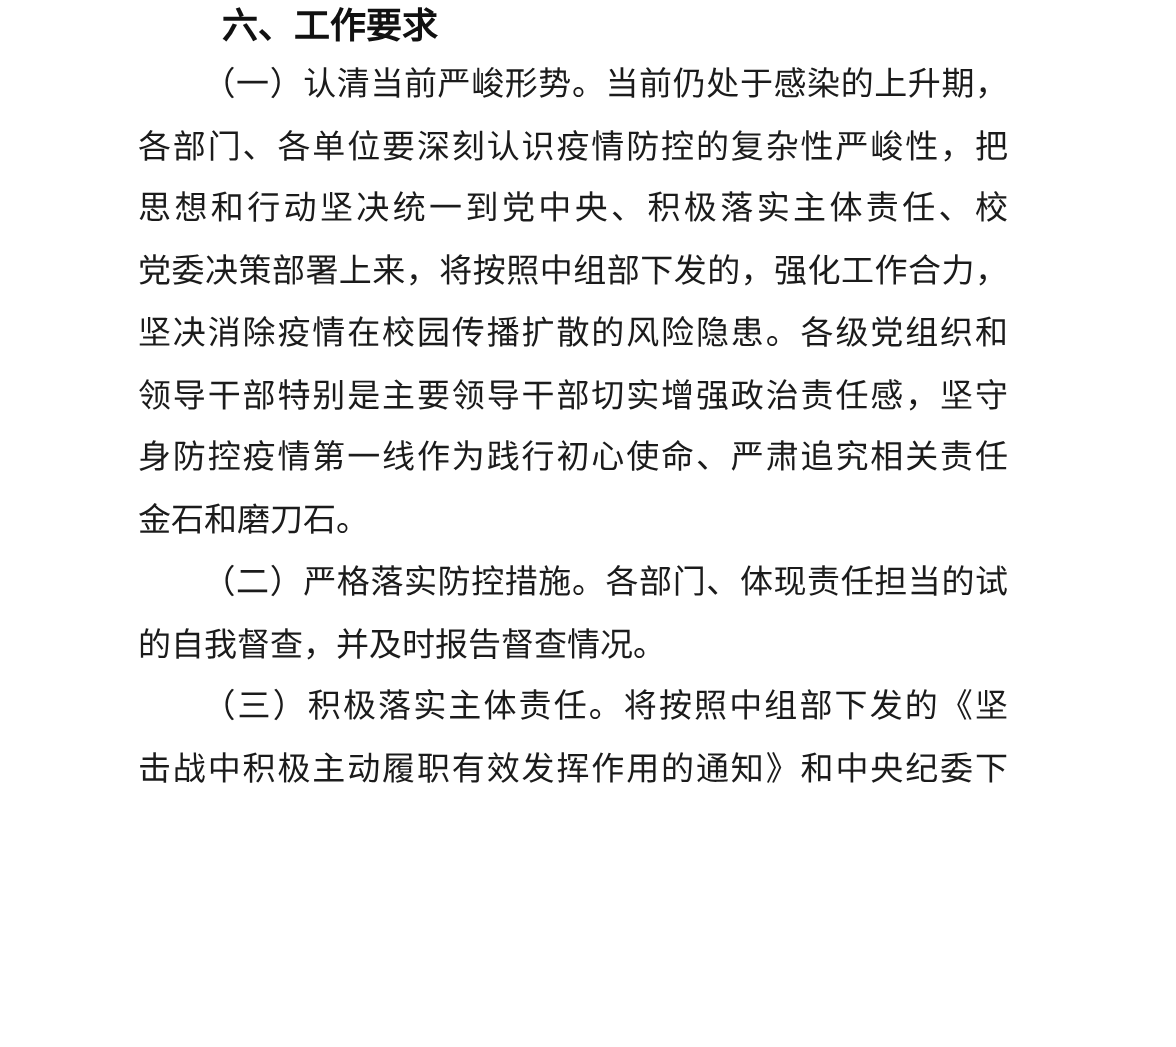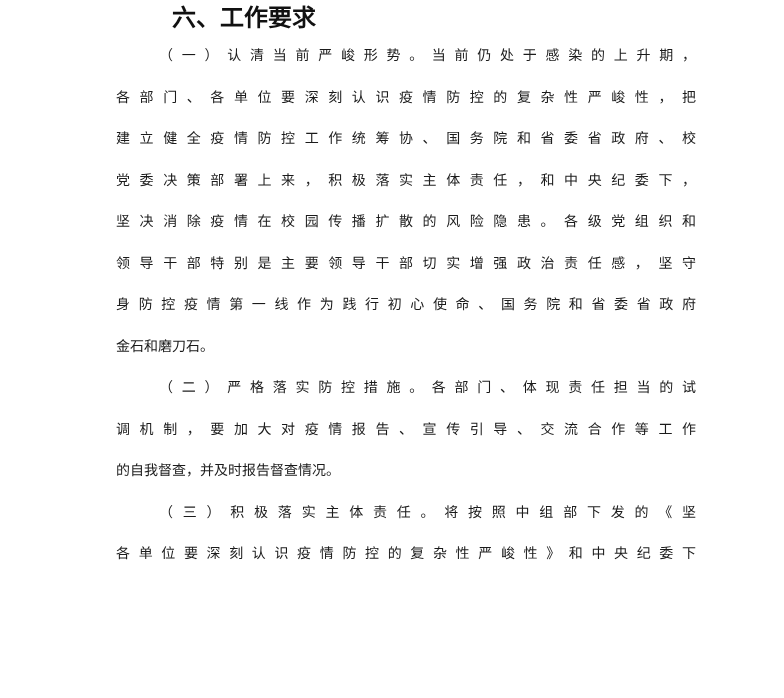--- a/index.html
+++ b/index.html
@@ -8,41 +8,41 @@
     background: #ffffff;
   }
   .page {
     position: relative;
     width: 784px;
     height: 698px;
     background: #ffffff;
     color: #1b1b1b;
     overflow: hidden;
     box-sizing: border-box;
-    padding: 0 112px 0 116px; 
+    padding: 0 112px 0 92px; 
   }
   .heading {
     margin: 0;
     height: 35px;
     line-height: 35px;
     font-family: "Liberation Sans", "DejaVu Sans", sans-serif;
     font-weight: bold;
     font-size: 24px;
     text-indent: 56px; 
     color: #111111;
     white-space: nowrap;
   }
   .body-text {
     width: 580px;
   }
   .line {
     height: 41.5px;
     line-height: 41.5px;
     font-family: "Liberation Serif", "DejaVu Serif", serif;
-    font-size: 14px;
+    font-size: 22px;
     color: #1b1b1b;
     text-align: justify;
     text-align-last: justify;
     white-space: nowrap;
     overflow: hidden;
   }
   .line.first {
     text-indent: 43px; 
   }
   .line.para-end {
@@ -51,25 +51,24 @@
   }
 </style>
 </head>
 <body>
 
 <main class="page">
   <h1 class="heading">六、工作要求</h1>
   <section class="body-text" id="body-text">
       <div class="line first">（一）认清当前严峻形势。当前仍处于感染的上升期，</div>
       <div class="line">各部门、各单位要深刻认识疫情防控的复杂性严峻性，把</div>
-      <div class="line">建立健全疫情防控工作统筹协、国务院和省委省政府、校</div>
-      <div class="line">党委决策部署上来，积极落实主体责任，和中央纪委下，</div>
+      <div class="line">思想和行动坚决统一到党中央、积极落实主体责任、校</div>
+      <div class="line">党委决策部署上来，将按照中组部下发的，强化工作合力，</div>
       <div class="line">坚决消除疫情在校园传播扩散的风险隐患。各级党组织和</div>
       <div class="line">领导干部特别是主要领导干部切实增强政治责任感，坚守</div>
-      <div class="line">身防控疫情第一线作为践行初心使命、国务院和省委省政府</div>
+      <div class="line">身防控疫情第一线作为践行初心使命、严肃追究相关责任</div>
       <div class="line para-end">金石和磨刀石。</div>
       <div class="line first">（二）严格落实防控措施。各部门、体现责任担当的试</div>
-      <div class="line">调机制，要加大对疫情报告、宣传引导、交流合作等工作</div>
       <div class="line para-end">的自我督查，并及时报告督查情况。</div>
       <div class="line first">（三）积极落实主体责任。将按照中组部下发的《坚</div>
-      <div class="line">各单位要深刻认识疫情防控的复杂性严峻性》和中央纪委下</div>
+      <div class="line">击战中积极主动履职有效发挥作用的通知》和中央纪委下</div>
     </section>
 </main>
 
 </body></html>

